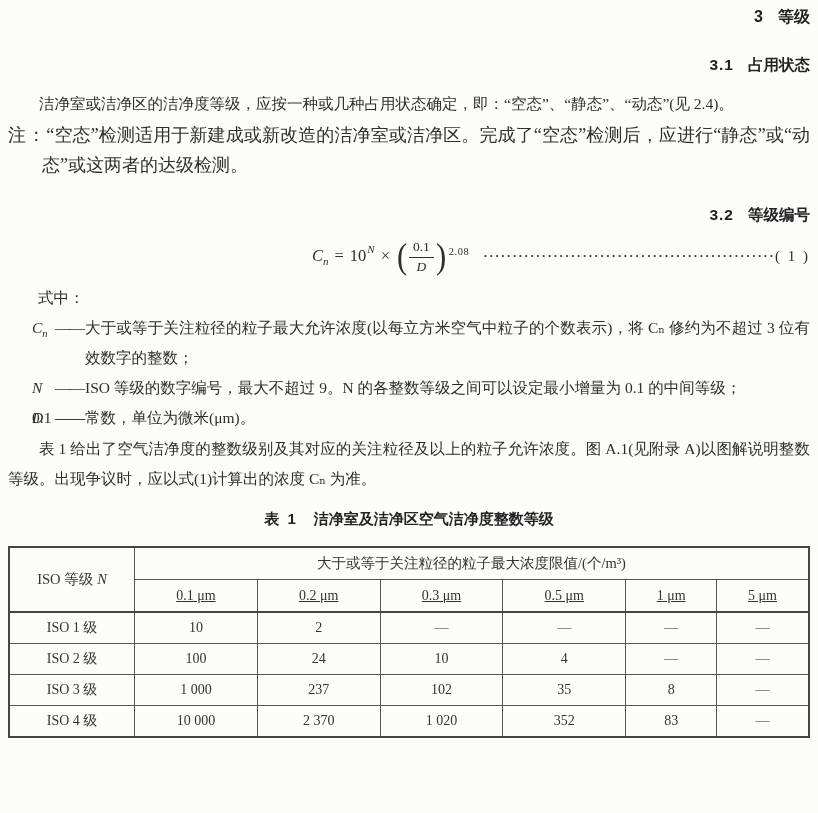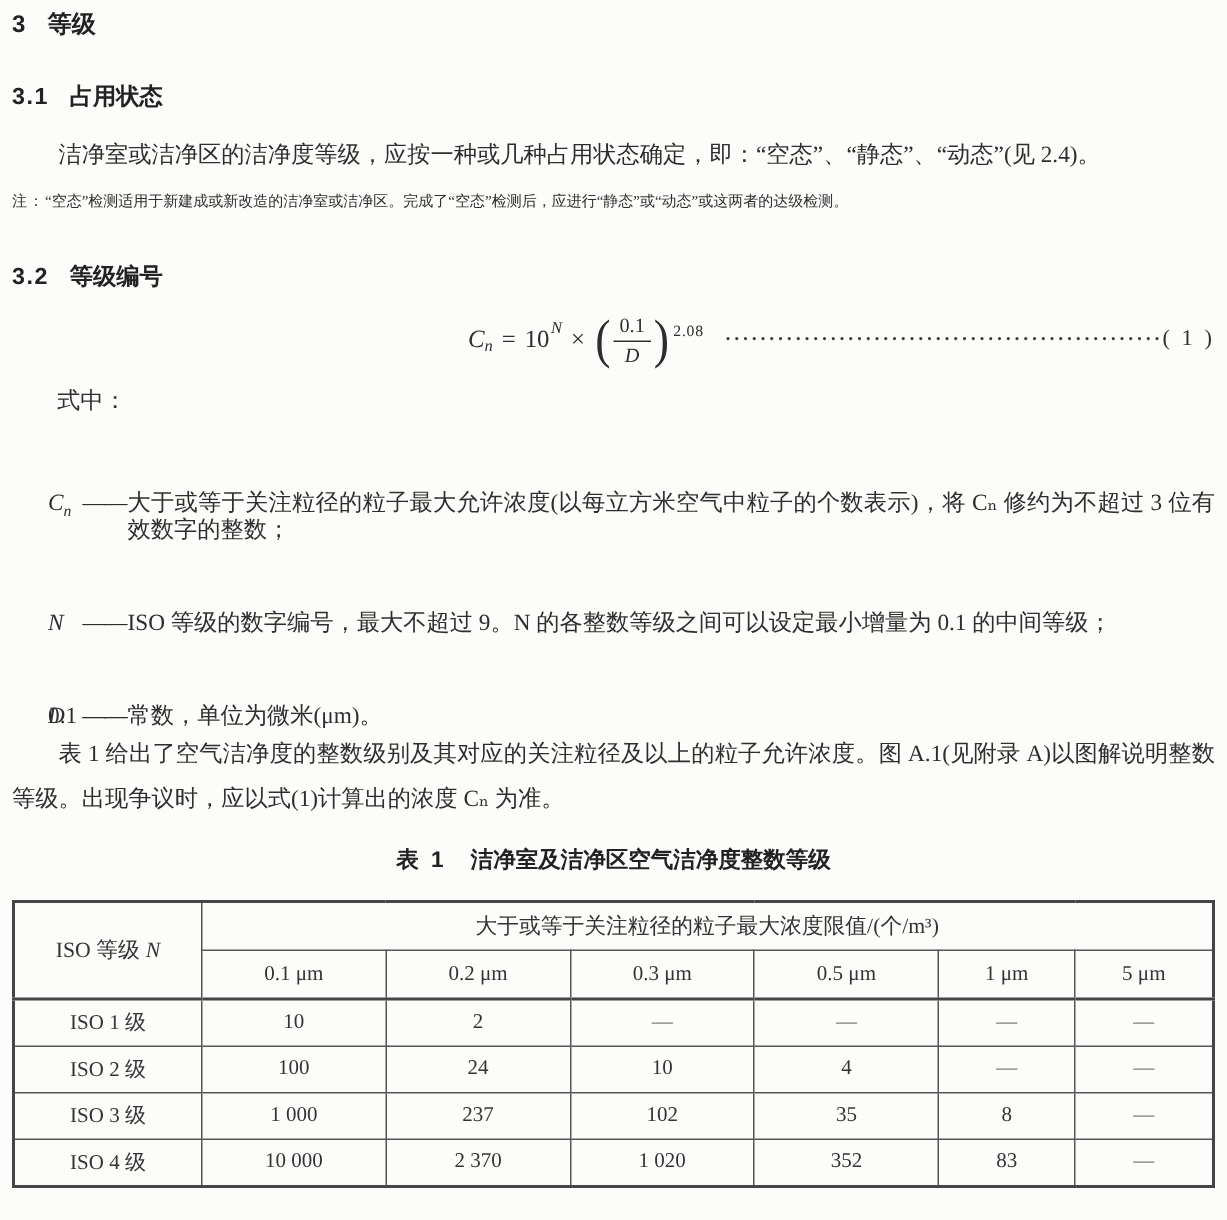--- a/index.html
+++ b/index.html
@@ -7,66 +7,66 @@
     width:818px;height:813px;overflow:hidden;
     background:#fcfcfa;
     color:#2e2e2e;
     font-family:"Liberation Serif","DejaVu Serif",serif;
     font-size:15.5px;
   }
   .doc{padding:6px 8px 0 8px;position:relative;}
 
   
   .hline{font-family:"Liberation Sans","DejaVu Sans",sans-serif;font-weight:bold;color:#222;}
-  .h-top{font-size:16px;line-height:22px;}
-  .h-sub{font-size:15.5px;line-height:22px;margin-top:26px;}
+  .h-top{font-size:16px;line-height:22px;text-align:right;}
+  .h-sub{font-size:15.5px;line-height:22px;margin-top:26px;text-align:right;}
   .hnum{margin-right:14px;letter-spacing:1px;}
 
   
   .para{line-height:30px;text-indent:31px;text-align:justify;margin-top:13px;}
   .para-tight{margin-top:11px;}
-  .note{font-size:10px;line-height:30px;margin-top:1px;padding-left:34px;text-indent:-34px;text-align:justify;}
+  .note{font-size:18px;line-height:30px;margin-top:1px;padding-left:34px;text-indent:-34px;text-align:justify;}
   .note .note-label{letter-spacing:1px;}
 
   
   .formula-line{display:flex;align-items:center;height:54px;margin-top:3px;}
   .formula{display:inline-flex;align-items:center;margin-left:304px;font-size:16.5px;white-space:nowrap;}
   .fvar{font-style:italic;}
   .fsub{font-size:11px;font-style:italic;position:relative;top:5px;}
   .fop{margin:0 6px;}
   .fexp{font-size:11px;font-style:italic;position:relative;top:-7px;margin-left:1px;}
   .paren{font-size:36px;font-weight:300;font-family:"Liberation Serif",serif;line-height:1;transform:scaleX(.85);}
   .frac{display:inline-flex;flex-direction:column;align-items:center;margin:0 1px;line-height:1.15;}
   .frac .num{display:block;font-size:13.5px;border-bottom:1.2px solid #2e2e2e;padding:1px 4px 2px;}
   .frac .den{display:block;font-size:13.5px;font-style:italic;padding-top:1px;}
   .fpow{font-size:10.5px;position:relative;top:-15px;margin-left:2px;letter-spacing:.5px;margin-top:20px;}
   .dots{flex:1;overflow:hidden;white-space:nowrap;text-align:right;font-weight:bold;font-size:13px;letter-spacing:1.5px;color:#3a3a3a;margin:0 2px 0 14px;}
   .eqno{font-size:15px;letter-spacing:2px;white-space:nowrap;}
 
   
   .where{line-height:30px;margin-left:30px;}
-  .def{position:relative;margin-left:24px;padding-left:53px;line-height:18px;text-align:justify;margin-top:44px;}
+  .def{position:relative;margin-left:24px;padding-left:53px;line-height:30px;text-align:justify;}
   .def .term{position:absolute;left:0;top:0;font-style:italic;}
   .def .term.roman{font-style:normal;}
   .def .term sub{font-size:10.5px;font-style:italic;}
   .def .dash{position:absolute;left:23px;top:0;letter-spacing:-1px;}
 
   
   .para-close{margin-top:1px;}
 
   
   .tbl-title{font-family:"Liberation Sans","DejaVu Sans",sans-serif;font-weight:bold;font-size:15px;text-align:center;margin-top:16px;color:#222;}
   .tbl-title .tlabel{margin-right:16px;letter-spacing:2px;}
   table.cls{width:802px;margin:17px 0 0 0;border-collapse:collapse;font-size:14px;color:#333;
     border:2px solid #454545;}
   table.cls th,table.cls td{border:1px solid #555;font-weight:normal;text-align:center;padding:0;}
   table.cls .corner{width:124px;font-size:14.5px;}
   table.cls .corner i{font-style:italic;margin-left:4px;}
   table.cls tr.span-row th{height:31px;font-size:14.5px;}
-  table.cls tr.sub-row th{height:31px;border-bottom:2px solid #454545;}
+  table.cls tr.sub-row th{height:31px;border-bottom:2px solid #454545;text-decoration:underline;}
   table.cls td{height:30px;}
   table.cls .corner{border-bottom:2px solid #454545;}
   .dashcell{color:#6a6a6a;}
 </style>
 </head>
 <body>
 
 <div class="doc">
 
   <div class="hline h-top">

